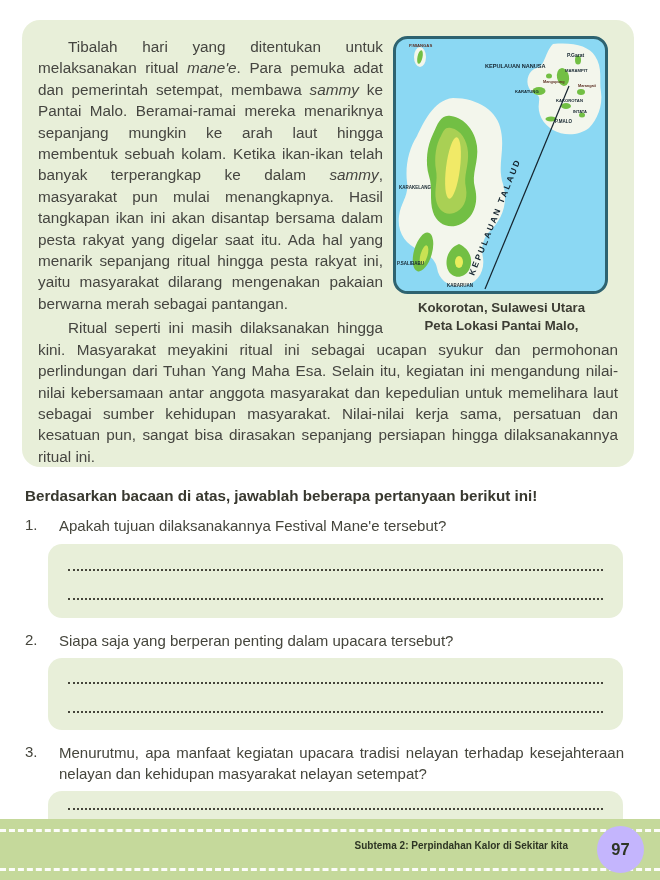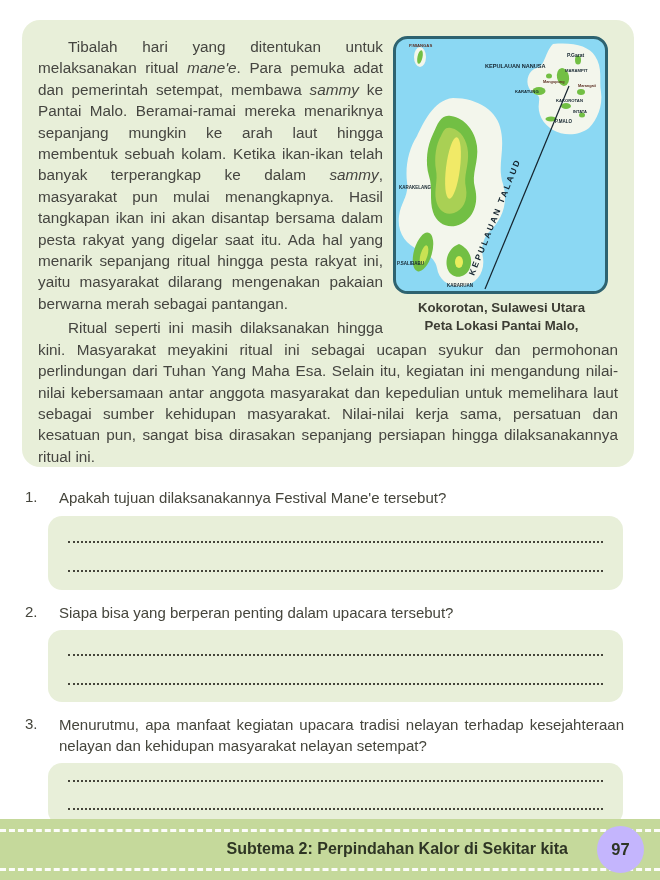--- a/index.html
+++ b/index.html
@@ -43,21 +43,21 @@
   .answer-box.short .answer-line{margin-bottom:26px;}
   
   .footer-band{
     position:absolute;left:0;top:819px;width:660px;height:61px;
     background:#c5d99b;
   }
   .dash-line{position:absolute;left:0;width:100%;border-top:3px dashed #ffffff;opacity:.95;}
   .dash-top{top:10px;}
   .dash-bottom{top:49px;}
   .footer-label{
-    position:absolute;right:92px;top:21px;font-size:16px;font-weight:bold;
+    position:absolute;right:92px;top:21px;font-size:10px;font-weight:bold;
     color:#2e3524;white-space:nowrap;text-align:right;
   }
   .page-badge{
     position:absolute;right:16px;top:7px;width:47px;height:47px;border-radius:50%;
     background:#c4b5fd;display:flex;align-items:center;justify-content:center;
     font-size:16.5px;font-weight:bold;color:#2e3524;
   }
   i{font-style:italic;margin-top:7px;}
 </style>
 </head>
@@ -123,33 +123,34 @@
         <div>Peta Lokasi Pantai Malo,</div>
       </figcaption>
     </figure>
 
     <p><span>Tibalah hari yang ditentukan untuk melaksanakan ritual </span><i>mane'e</i><span>. Para pemuka adat dan pemerintah setempat, membawa </span><i>sammy</i><span> ke Pantai Malo. Beramai-ramai mereka menariknya sepanjang mungkin ke arah laut hingga membentuk sebuah kolam. Ketika ikan-ikan telah banyak terperangkap ke dalam </span><i>sammy</i><span>, masyarakat pun mulai menangkapnya. Hasil tangkapan ikan ini akan disantap bersama dalam pesta rakyat yang digelar saat itu. Ada hal yang menarik sepanjang ritual hingga pesta rakyat ini, yaitu masyarakat dilarang mengenakan pakaian berwarna merah sebagai pantangan.</span></p>
     <p>Ritual seperti ini masih dilaksanakan hingga kini.  Masyarakat meyakini ritual ini sebagai ucapan syukur dan permohonan perlindungan dari Tuhan Yang Maha Esa. Selain itu, kegiatan ini mengandung nilai-nilai kebersamaan antar anggota masyarakat dan kepedulian untuk memelihara laut sebagai sumber kehidupan masyarakat. Nilai-nilai kerja sama, persatuan dan kesatuan pun, sangat bisa dirasakan sepanjang persiapan hingga dilaksanakannya ritual ini.</p>
 
   </div>
 
   <div class="questions">
+    <p class="q-intro">Berdasarkan bacaan di atas, jawablah beberapa pertanyaan berikut ini!</p>
 
     <div class="q-item">
       <span class="q-no">1.</span>
       <p class="q-text">Apakah tujuan dilaksanakannya Festival Mane'e tersebut?</p>
     </div>
     <div class="answer-box tall">
       <div class="answer-line"></div>
       <div class="answer-line"></div>
     </div>
 
     <div class="q-item">
       <span class="q-no">2.</span>
-      <p class="q-text">Siapa bisa yang berperan penting dalam upacara tersebut?</p>
+      <p class="q-text">Siapa saja yang berperan penting dalam upacara tersebut?</p>
     </div>
     <div class="answer-box mid">
       <div class="answer-line"></div>
       <div class="answer-line"></div>
     </div>
 
     <div class="q-item">
       <span class="q-no">3.</span>
       <p class="q-text">Menurutmu, apa manfaat kegiatan upacara tradisi nelayan terhadap kesejahteraan nelayan dan kehidupan masyarakat nelayan setempat?</p>
     </div>

